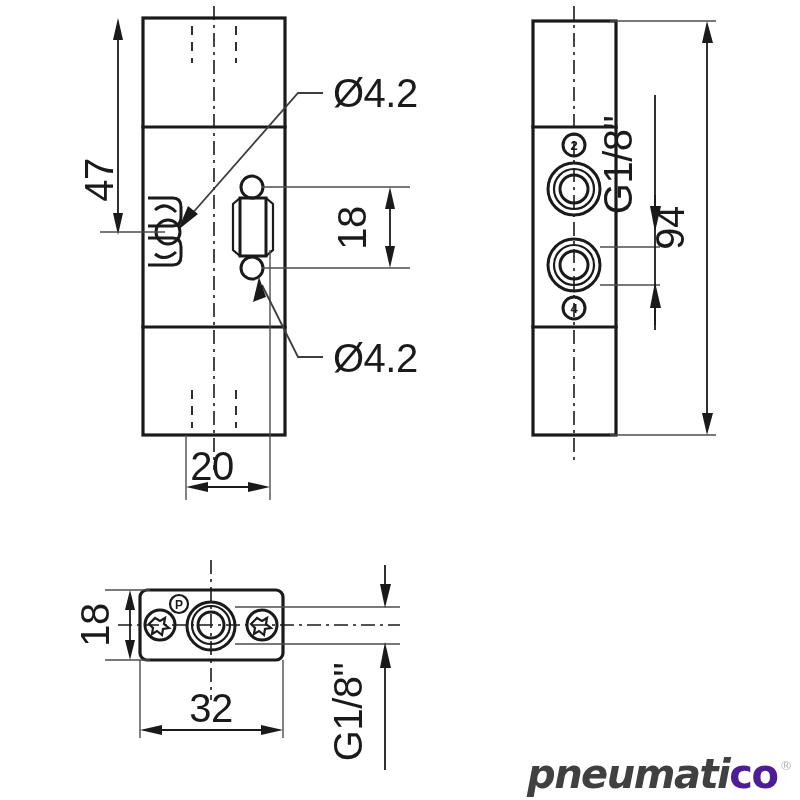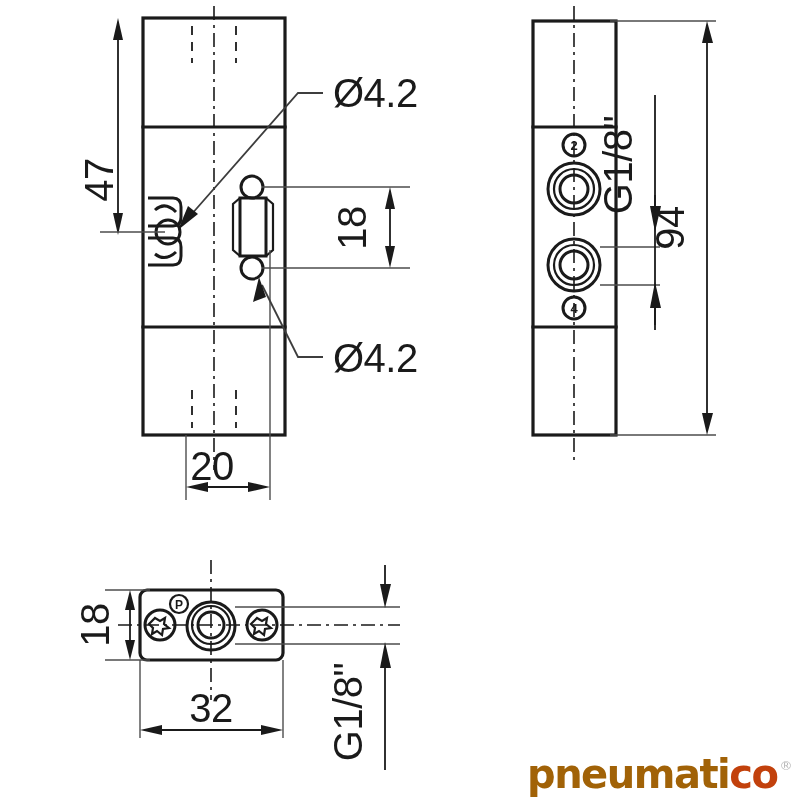--- a/index.html
+++ b/index.html
@@ -102,22 +102,22 @@
     display: flex;
     align-items: flex-end;
     line-height: 1;
   }
   .logo-word {
     font-family: "DejaVu Sans", sans-serif;
     font-size: 40px;
     font-weight: 700;
     letter-spacing: -1.5px;
   }
-  .logo-pink { color: #a16207; }
-  .logo-gray { color: #c2410c; }
+  .logo-pink { color: #404040; font-style: italic; }
+  .logo-gray { color: #4c1d95; }
   .logo-reg {
     font-family: "DejaVu Sans", sans-serif;
     font-size: 13px;
     color: #b8b8b8;
     margin-left: 2px;
     margin-bottom: 22px;
     font-weight: 400;
   }
 </style>
 </head>

